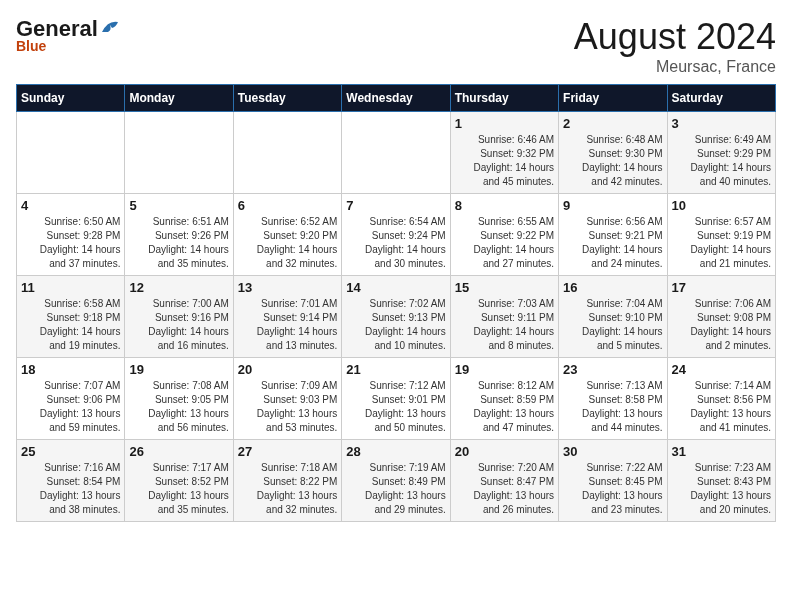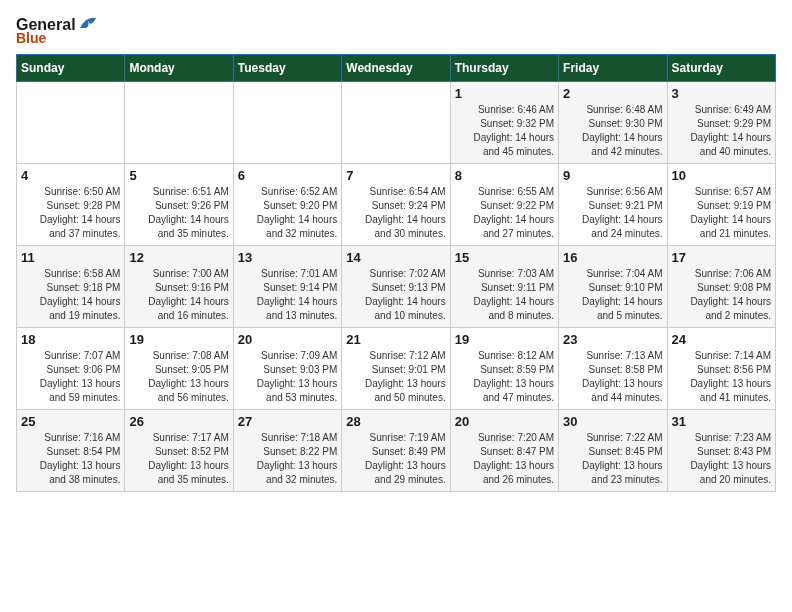--- a/index.html
+++ b/index.html
@@ -24,21 +24,21 @@
     .logo-line1 { display: flex; align-items: center; }
     .title-block { text-align: right; }
     .title-block h1 { font-size: 36px; color: #1a1a1a; font-weight: 300; }
     .title-block h2 { font-size: 16px; color: #555; font-weight: normal; }
     table {
       width: 100%;
       border-collapse: collapse;
       font-size: 11px;
     }
     thead tr th {
-      background-color: #14532d;
+      background-color: #0f172a;
       color: #fff;
       padding: 6px 4px;
       text-align: left;
       font-size: 12px;
       border: 1px solid #2a6fad;
     }
     tbody tr td {
       border: 1px solid #ccc;
       vertical-align: top;
       padding: 4px;
@@ -64,27 +64,31 @@
       text-align: right;
     }
     .empty-cell { background-color: #fff !important; }
   </style>
 </head>
 <body>
 
 <div class="header">
   <div class="logo">
     <div class="logo-line1">
-      <span style="font-size:16px;font-weight:bold;color:#1a1a1a;">General</span>
+      <span style="font-size:22px;font-weight:bold;color:#1a1a1a;">General</span>
       <svg width="22" height="18" viewBox="0 0 22 18" style="margin-left:2px;margin-top:-4px;">
         <path d="M2 14 Q8 2 18 4 Q14 8 10 7 Q12 12 8 14 Z" fill="#2a6fad"></path>
         <path d="M10 7 Q15 5 18 4 Q16 9 12 10 Z" fill="#2a6fad"></path>
       </svg>
     </div>
     <div style="font-size:14px;font-weight:bold;color:#c2410c;margin-top:-4px;text-align:center;">Blue</div>
+  </div>
+  <div class="title-block">
+    <h1>August 2024</h1>
+    <h2>Meursac, France</h2>
   </div>
 </div>
 
 <table>
   <thead>
     <tr>
     <th>Sunday</th>
         <th>Monday</th>
         <th>Tuesday</th>
         <th>Wednesday</th>

